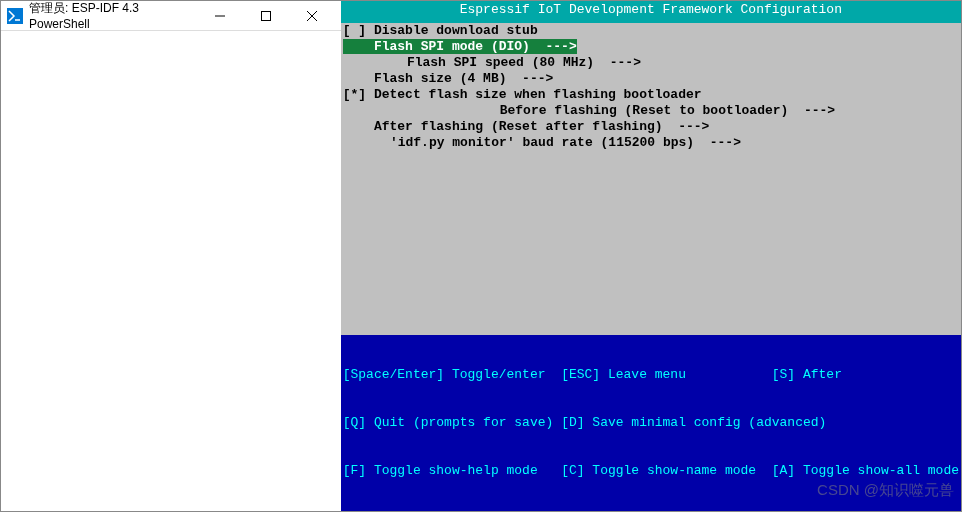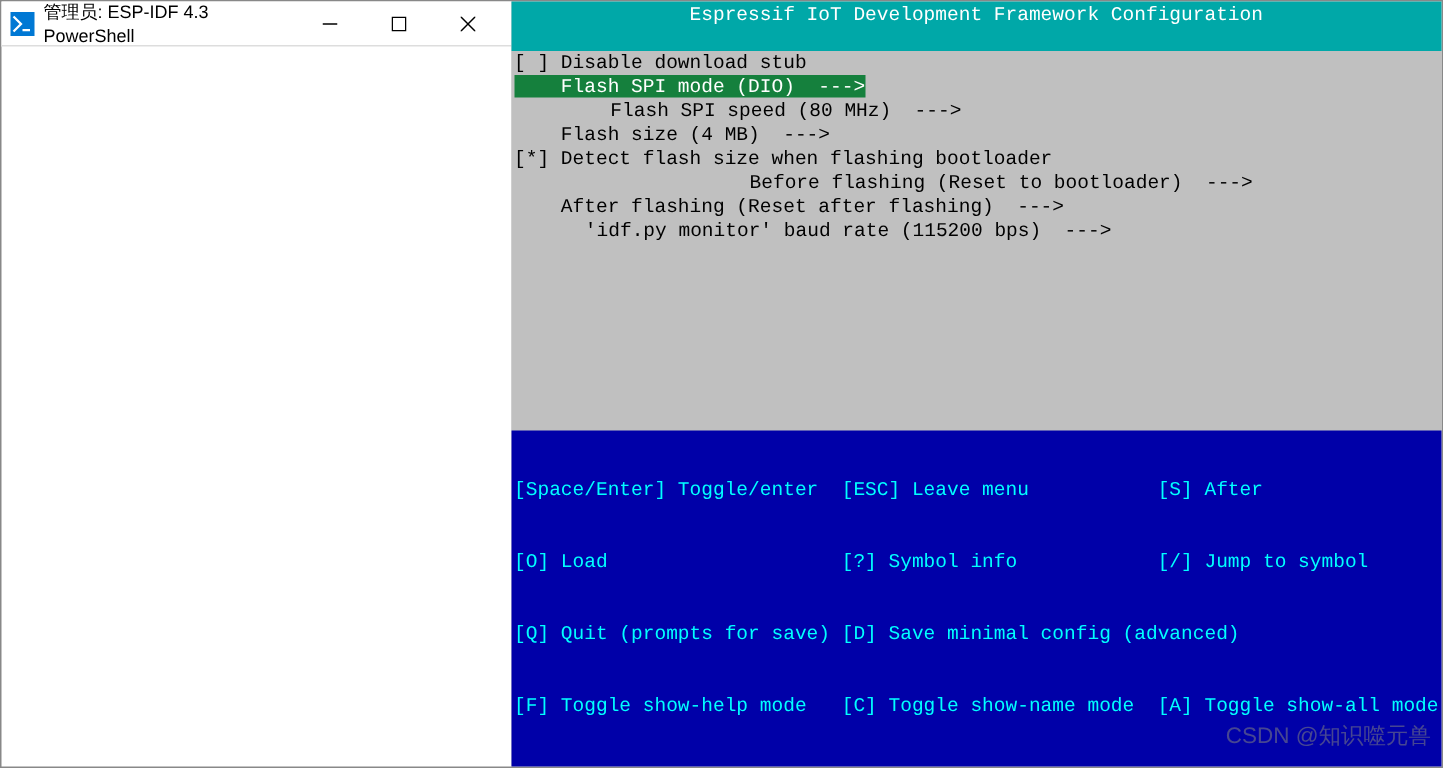--- a/index.html
+++ b/index.html
@@ -79,28 +79,29 @@
       color: #00ffff;
       padding: 0 2px;
       height: 18px;
       line-height: 18px;
       white-space: pre;
     }
     .config-title {
       background: #00a8a8;
       color: #fff;
       text-align: center;
-      height: 33px;
+      height: 22px;
       line-height: 18px;
     }
     .menu-area {
       flex: 1;
       background: #c0c0c0;
       padding: 0;
       overflow: hidden;
+      font-weight: bold;
     }
     .help-bar {
       background: #0000a8;
       color: #00ffff;
       padding: 0 2px;
       white-space: pre;
       line-height: 16px;
     }
     .help-row {
       height: 16px;
@@ -155,20 +156,19 @@
         <div style="height: 16px; line-height: 16px; padding-left: 15px; margin-left: 20px;"><span style="white-space: pre; color: rgb(0, 0, 0);">    Flash SPI speed (80 MHz)  ---&gt;</span></div>
         <div style="height: 16px; line-height: 16px; padding-left: 2px;"><span style="white-space: pre; color: rgb(0, 0, 0);">    Flash size (4 MB)  ---&gt;</span></div>
         <div style="height: 16px; line-height: 16px; padding-left: 2px;"><span style="white-space: pre; color: rgb(0, 0, 0);">[*] Detect flash size when flashing bootloader</span></div>
         <div style="height: 16px; line-height: 16px; padding-left: 2px; text-align: center;"><span style="white-space: pre; color: rgb(0, 0, 0);">    Before flashing (Reset to bootloader)  ---&gt;</span></div>
         <div style="height: 16px; line-height: 16px; padding-left: 2px;"><span style="white-space: pre; color: rgb(0, 0, 0);">    After flashing (Reset after flashing)  ---&gt;</span></div>
         <div style="height: 16px; line-height: 16px; padding-left: 2px; margin-left: 16px;"><span style="white-space: pre; color: rgb(0, 0, 0);">    'idf.py monitor' baud rate (115200 bps)  ---&gt;</span></div>
       </div>
 
     <div class="help-bar">
       <div class="help-row"><span>[Space/Enter] Toggle/enter  </span><span>[ESC] Leave menu           </span><span>[S] After</span></div>
-      <div class="help-row"><span>[O] Load                    </span><span>[?] Symbol info            </span><span>[/] Jump to symbol</span></div>
       <div class="help-row"><span>[Q] Quit (prompts for save) </span><span>[D] Save minimal config (advanced)</span><span></span></div>
       <div class="help-row"><span>[F] Toggle show-help mode   </span><span>[C] Toggle show-name mode  </span><span>[A] Toggle show-all mode</span></div>
     </div>
   </div>
 </div>
 
 <div class="watermark">CSDN @知识噬元兽</div>
 
 </body></html>

